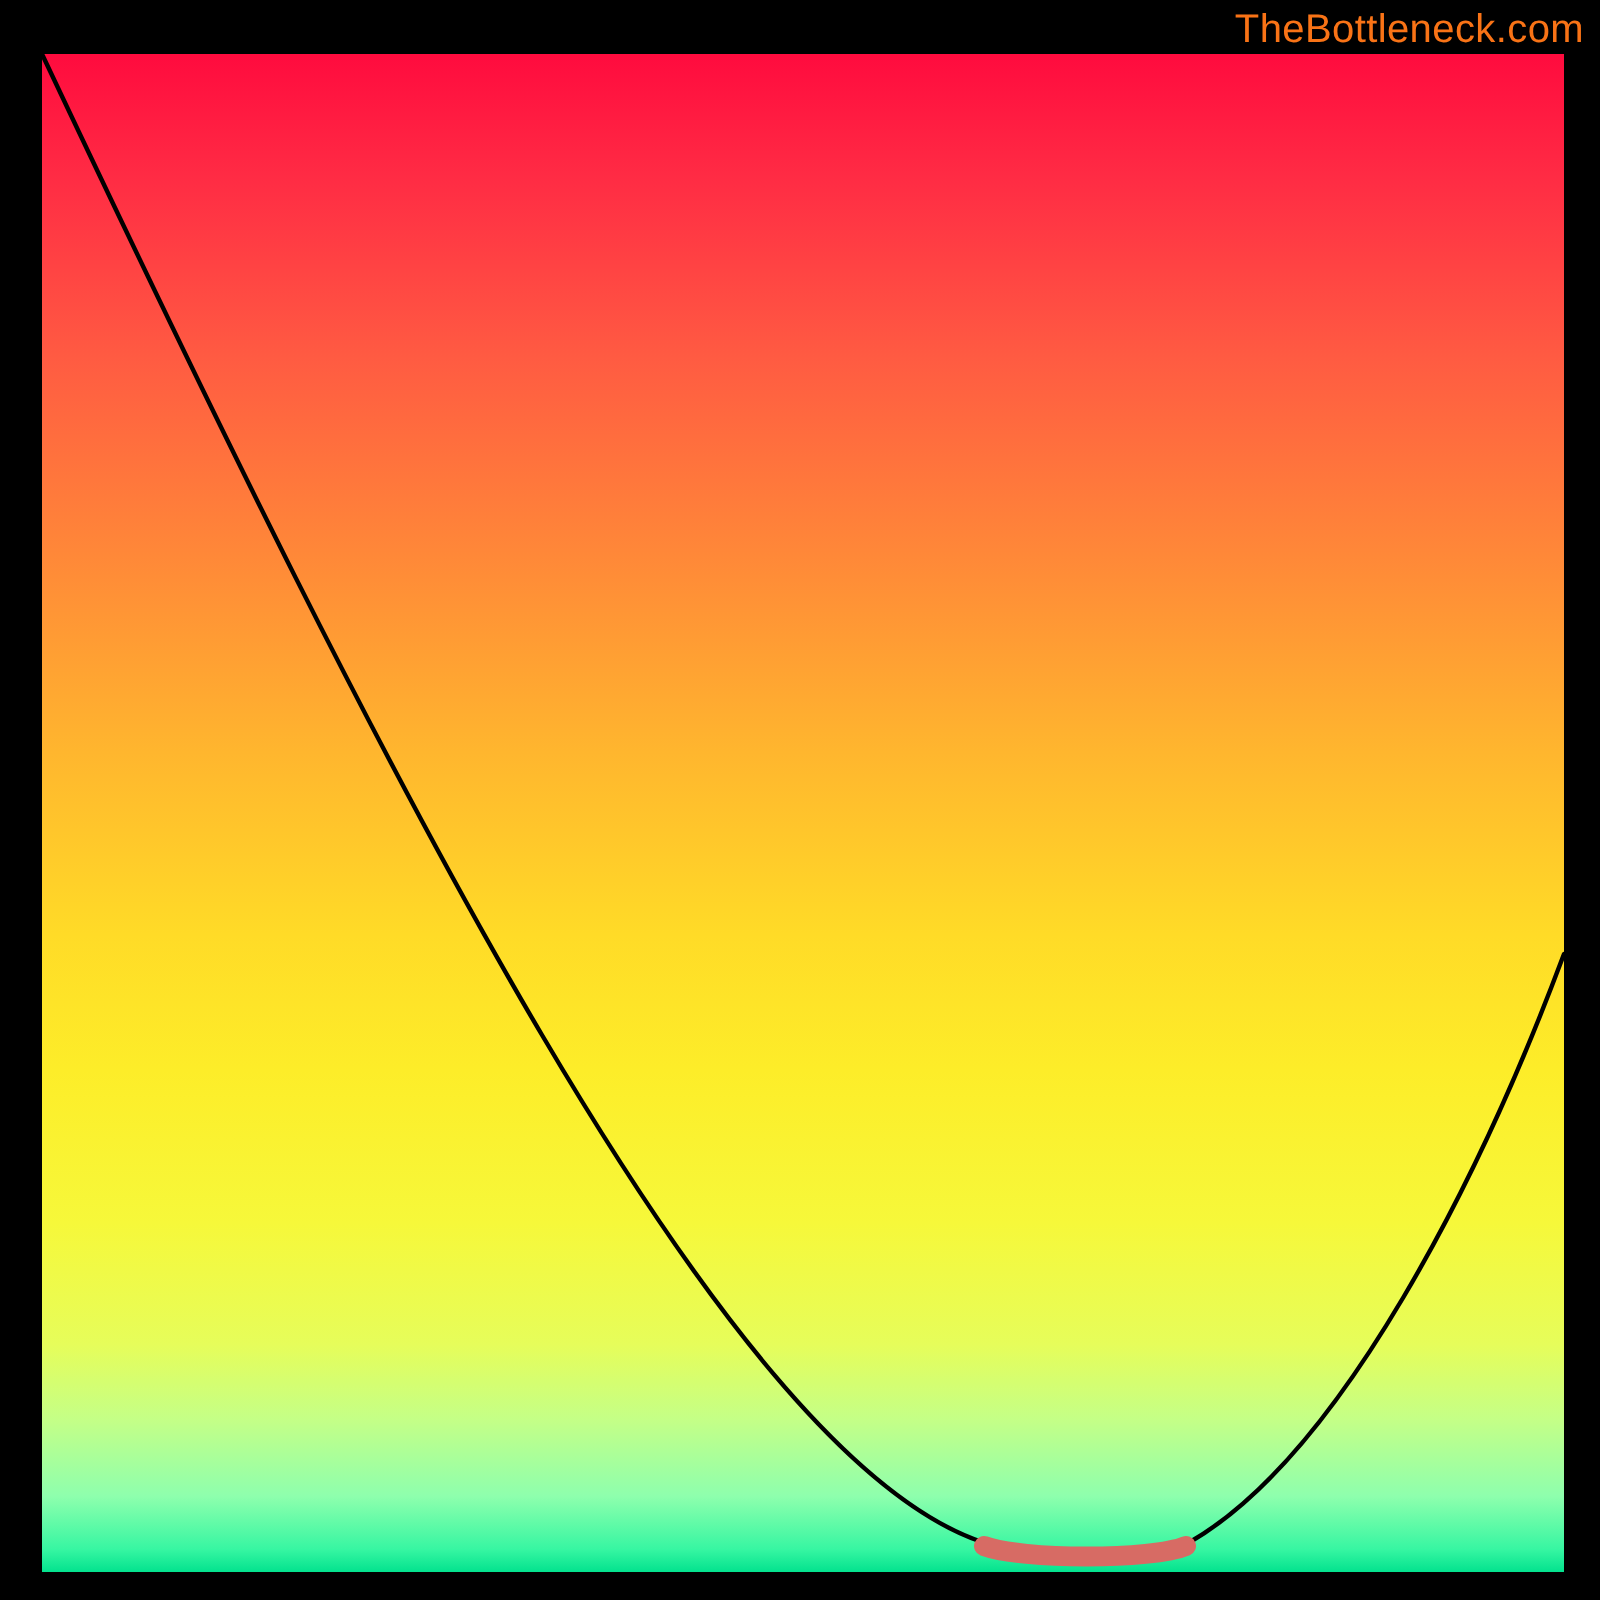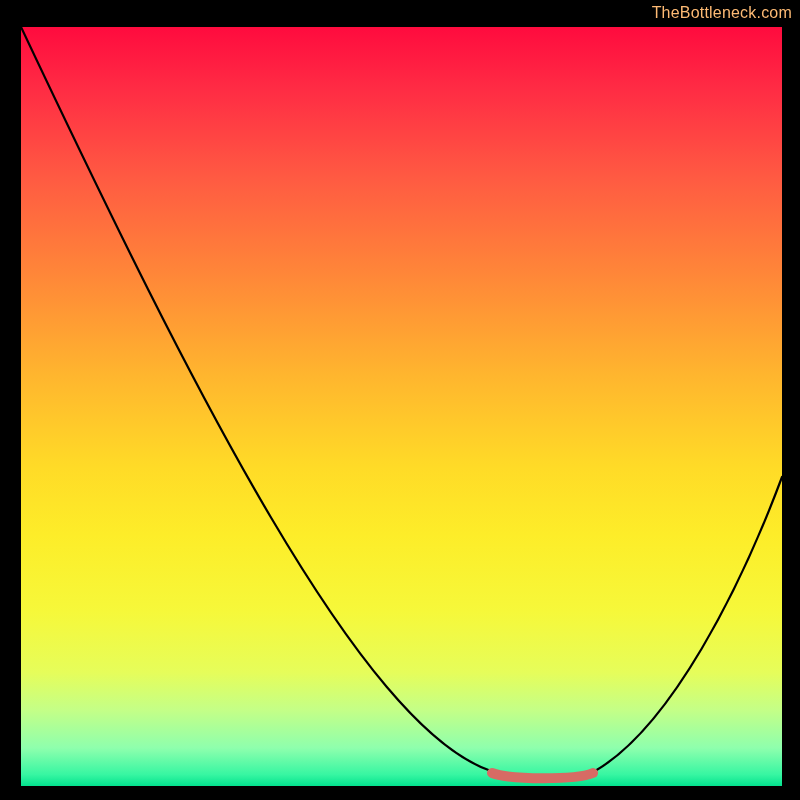--- a/index.html
+++ b/index.html
@@ -14,22 +14,22 @@
   .frame {
     position: relative;
     width: 800px;
     height: 800px;
     background: #000;
   }
   .watermark {
     position: absolute;
     top: 4px;
     right: 8px;
-    color: #fdba74;
-    font-size: 16px;
+    color: #f97316;
+    font-size: 20px;
     font-weight: 500;
     z-index: 10;
     letter-spacing: 0.2px;
   }
   .plot-area {
     position: absolute;
     left: 21px;
     top: 27px;
     width: 761px;
     height: 759px;

